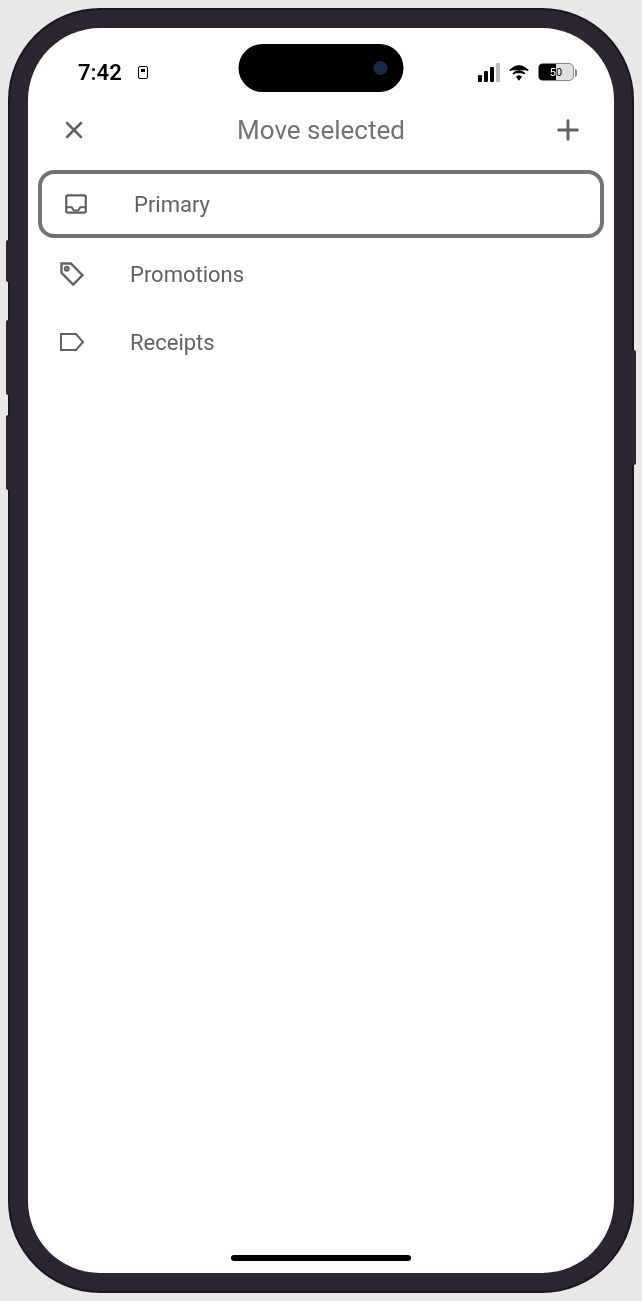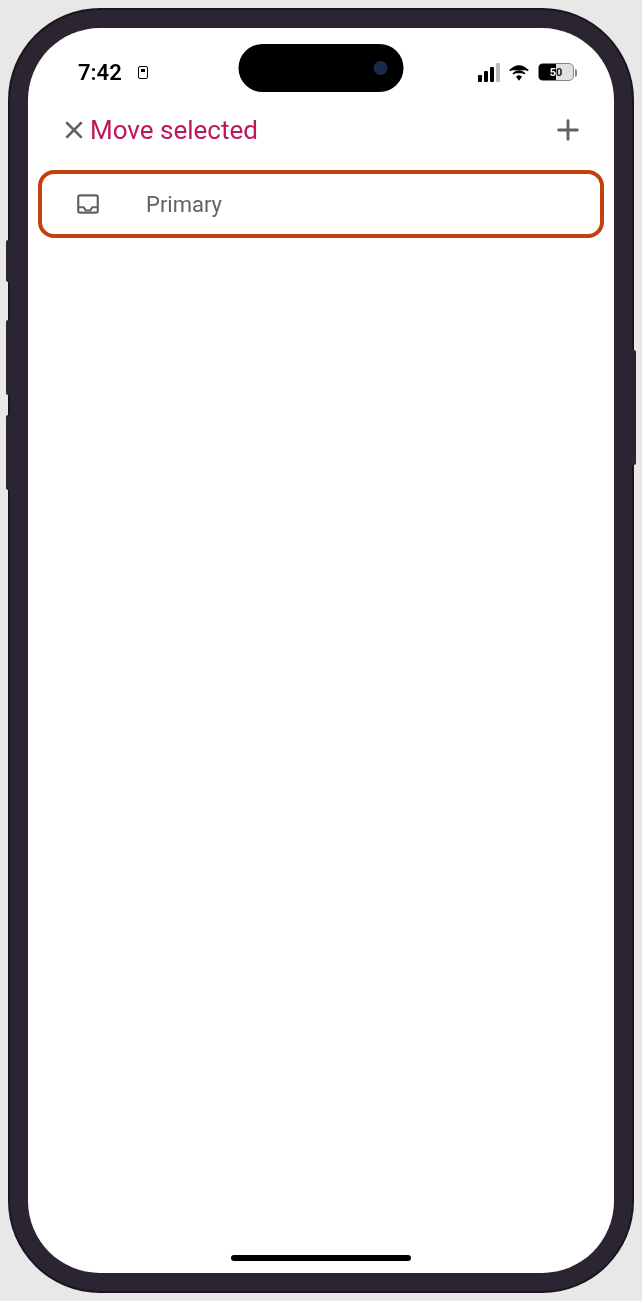--- a/index.html
+++ b/index.html
@@ -78,49 +78,49 @@
       position:relative;
       background:#e0e0e0;
       display:flex;
       align-items:center;
       justify-content:center;
     }
     .battery::after{
       content:"";position:absolute;right:-4px;top:5px;width:2.5px;height:8px;background:#888;border-radius:0 2px 2px 0;
     }
     .battery-fill{position:absolute;left:0;top:0;bottom:0;width:50%;background:#000;border-radius:3px 0 0 3px;}
-    .battery-text{position:relative;z-index:2;font-size:11px;font-weight:700;color:#fff;mix-blend-mode:difference;}
+    .battery-text{position:relative;z-index:2;font-size:11px;font-weight:400;color:#fff;mix-blend-mode:difference;}
     .header {
       display:flex;
       align-items:center;
       justify-content:space-between;
       padding: 18px 30px 22px 30px;
     }
     .header-title {
       font-size:26px;
-      color:#be185d;
+      color:#737373;
       flex:1;
-      text-align:left;
+      text-align:center;
     }
     .icon-btn { width:32px; height:32px; display:flex; align-items:center; justify-content:center; cursor:pointer; }
     .icon-btn svg { stroke:#5f6368; }
     .list { padding: 0 0; }
     .list-item {
       display:flex;
       align-items:center;
       padding: 20px 30px;
       gap: 44px;
       cursor:pointer;
       position:relative;
     }
     .list-item.highlighted {
-      border: 4px solid #c2410c;
+      border: 4px solid #737373;
       border-radius: 16px;
       margin: 2px 10px;
-      padding: 16px 32px;
+      padding: 16px 20px;
     }
     .item-icon { width:28px; height:28px; display:flex; align-items:center; justify-content:center; flex-shrink:0; }
     .item-icon svg { stroke:#5f6368; fill:none; }
     .item-label {
       font-size:22px;
       color:#5f6368;
     }
     .home-indicator {
       position:absolute;
       bottom:12px;
@@ -187,21 +187,38 @@
         <div class="item-icon">
           <svg width="26" height="26" viewBox="0 0 24 24" stroke-width="2">
               <rect x="3" y="4" width="18" height="16" rx="1.5"></rect>
               <path d="M3 15 H8 L10 18 H14 L16 15 H21"></path>
             </svg>
         </div>
         <span class="item-label">Primary</span>
       </div>
 
 
-
-
+      <div class="list-item">
+        <div class="item-icon">
+          <svg width="28" height="28" viewBox="0 0 24 24" stroke-width="2">
+              <path d="M11 3 L3 3 L3 11 L13 21 L21 13 Z"></path>
+              <circle cx="7.5" cy="7.5" r="1.5"></circle>
+            </svg>
+        </div>
+        <span class="item-label">Promotions</span>
+      </div>
+
+
+      <div class="list-item">
+        <div class="item-icon">
+          <svg width="28" height="24" viewBox="0 0 28 24" stroke-width="2">
+              <path d="M3 4 L18 4 L25 12 L18 20 L3 20 Z"></path>
+            </svg>
+        </div>
+        <span class="item-label">Receipts</span>
+      </div>
 
 
     </div>
 
     <div class="home-indicator"></div>
   </div>
 </div>
 
 </body></html>

